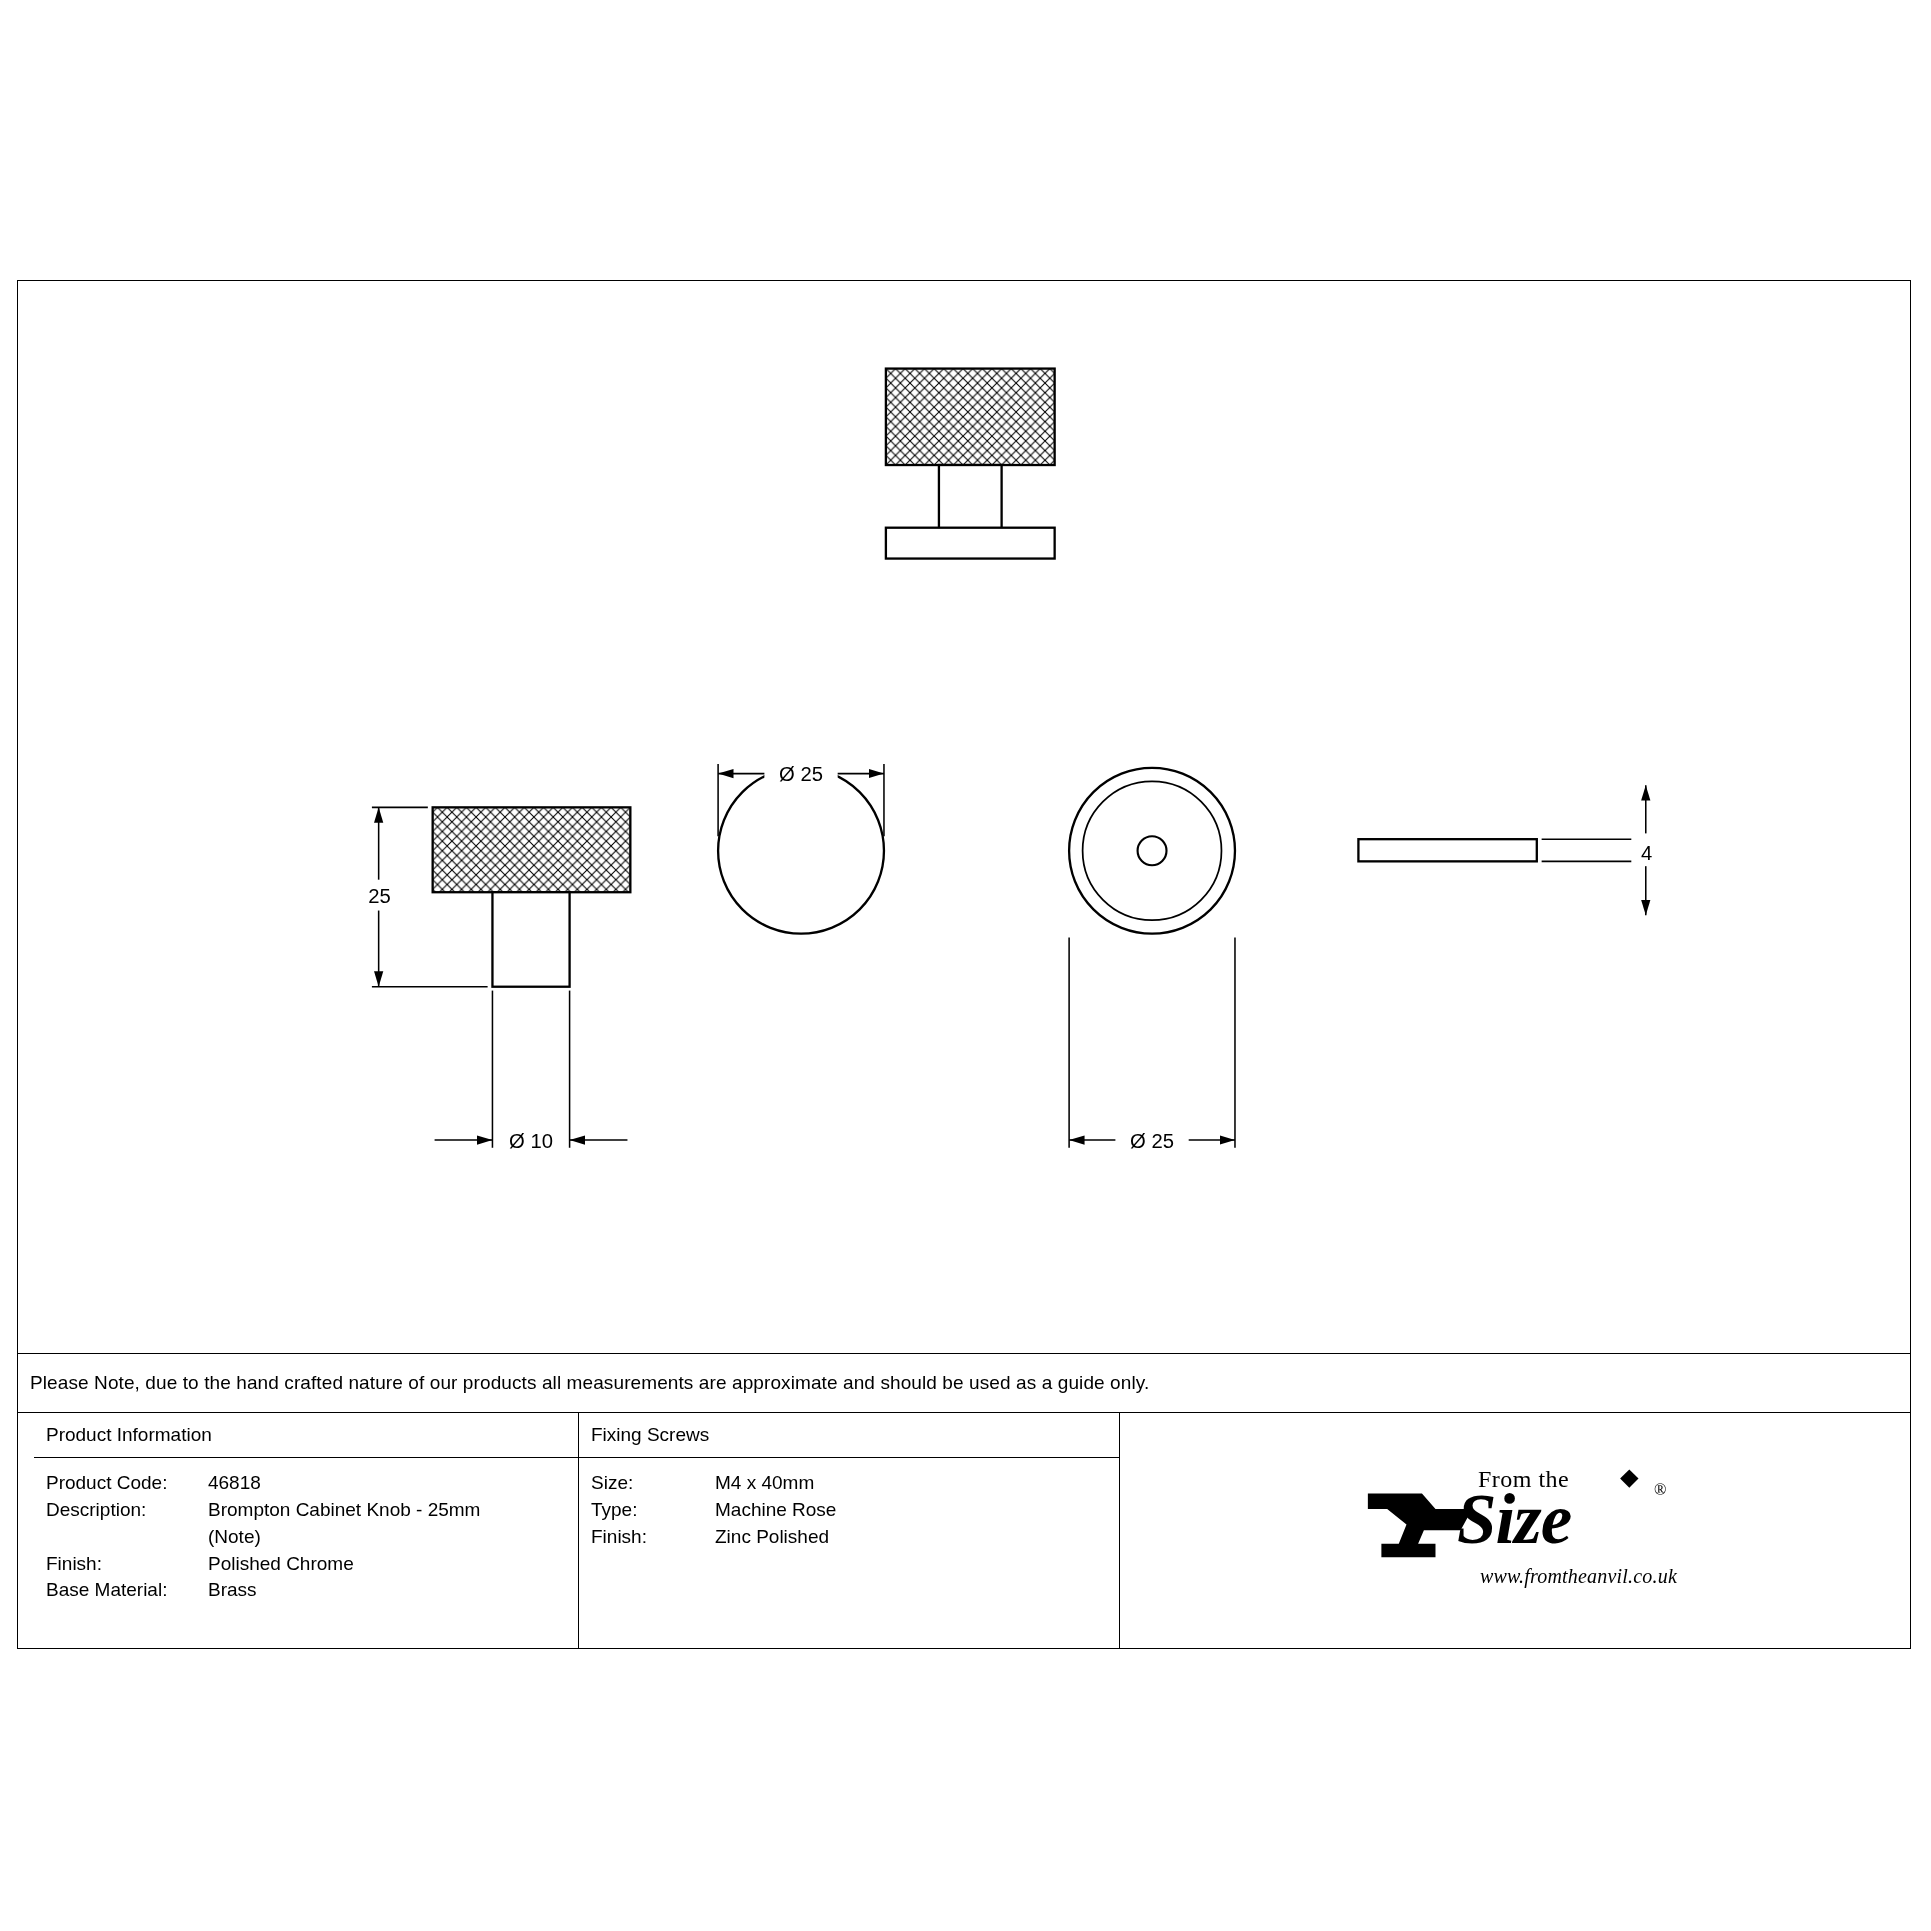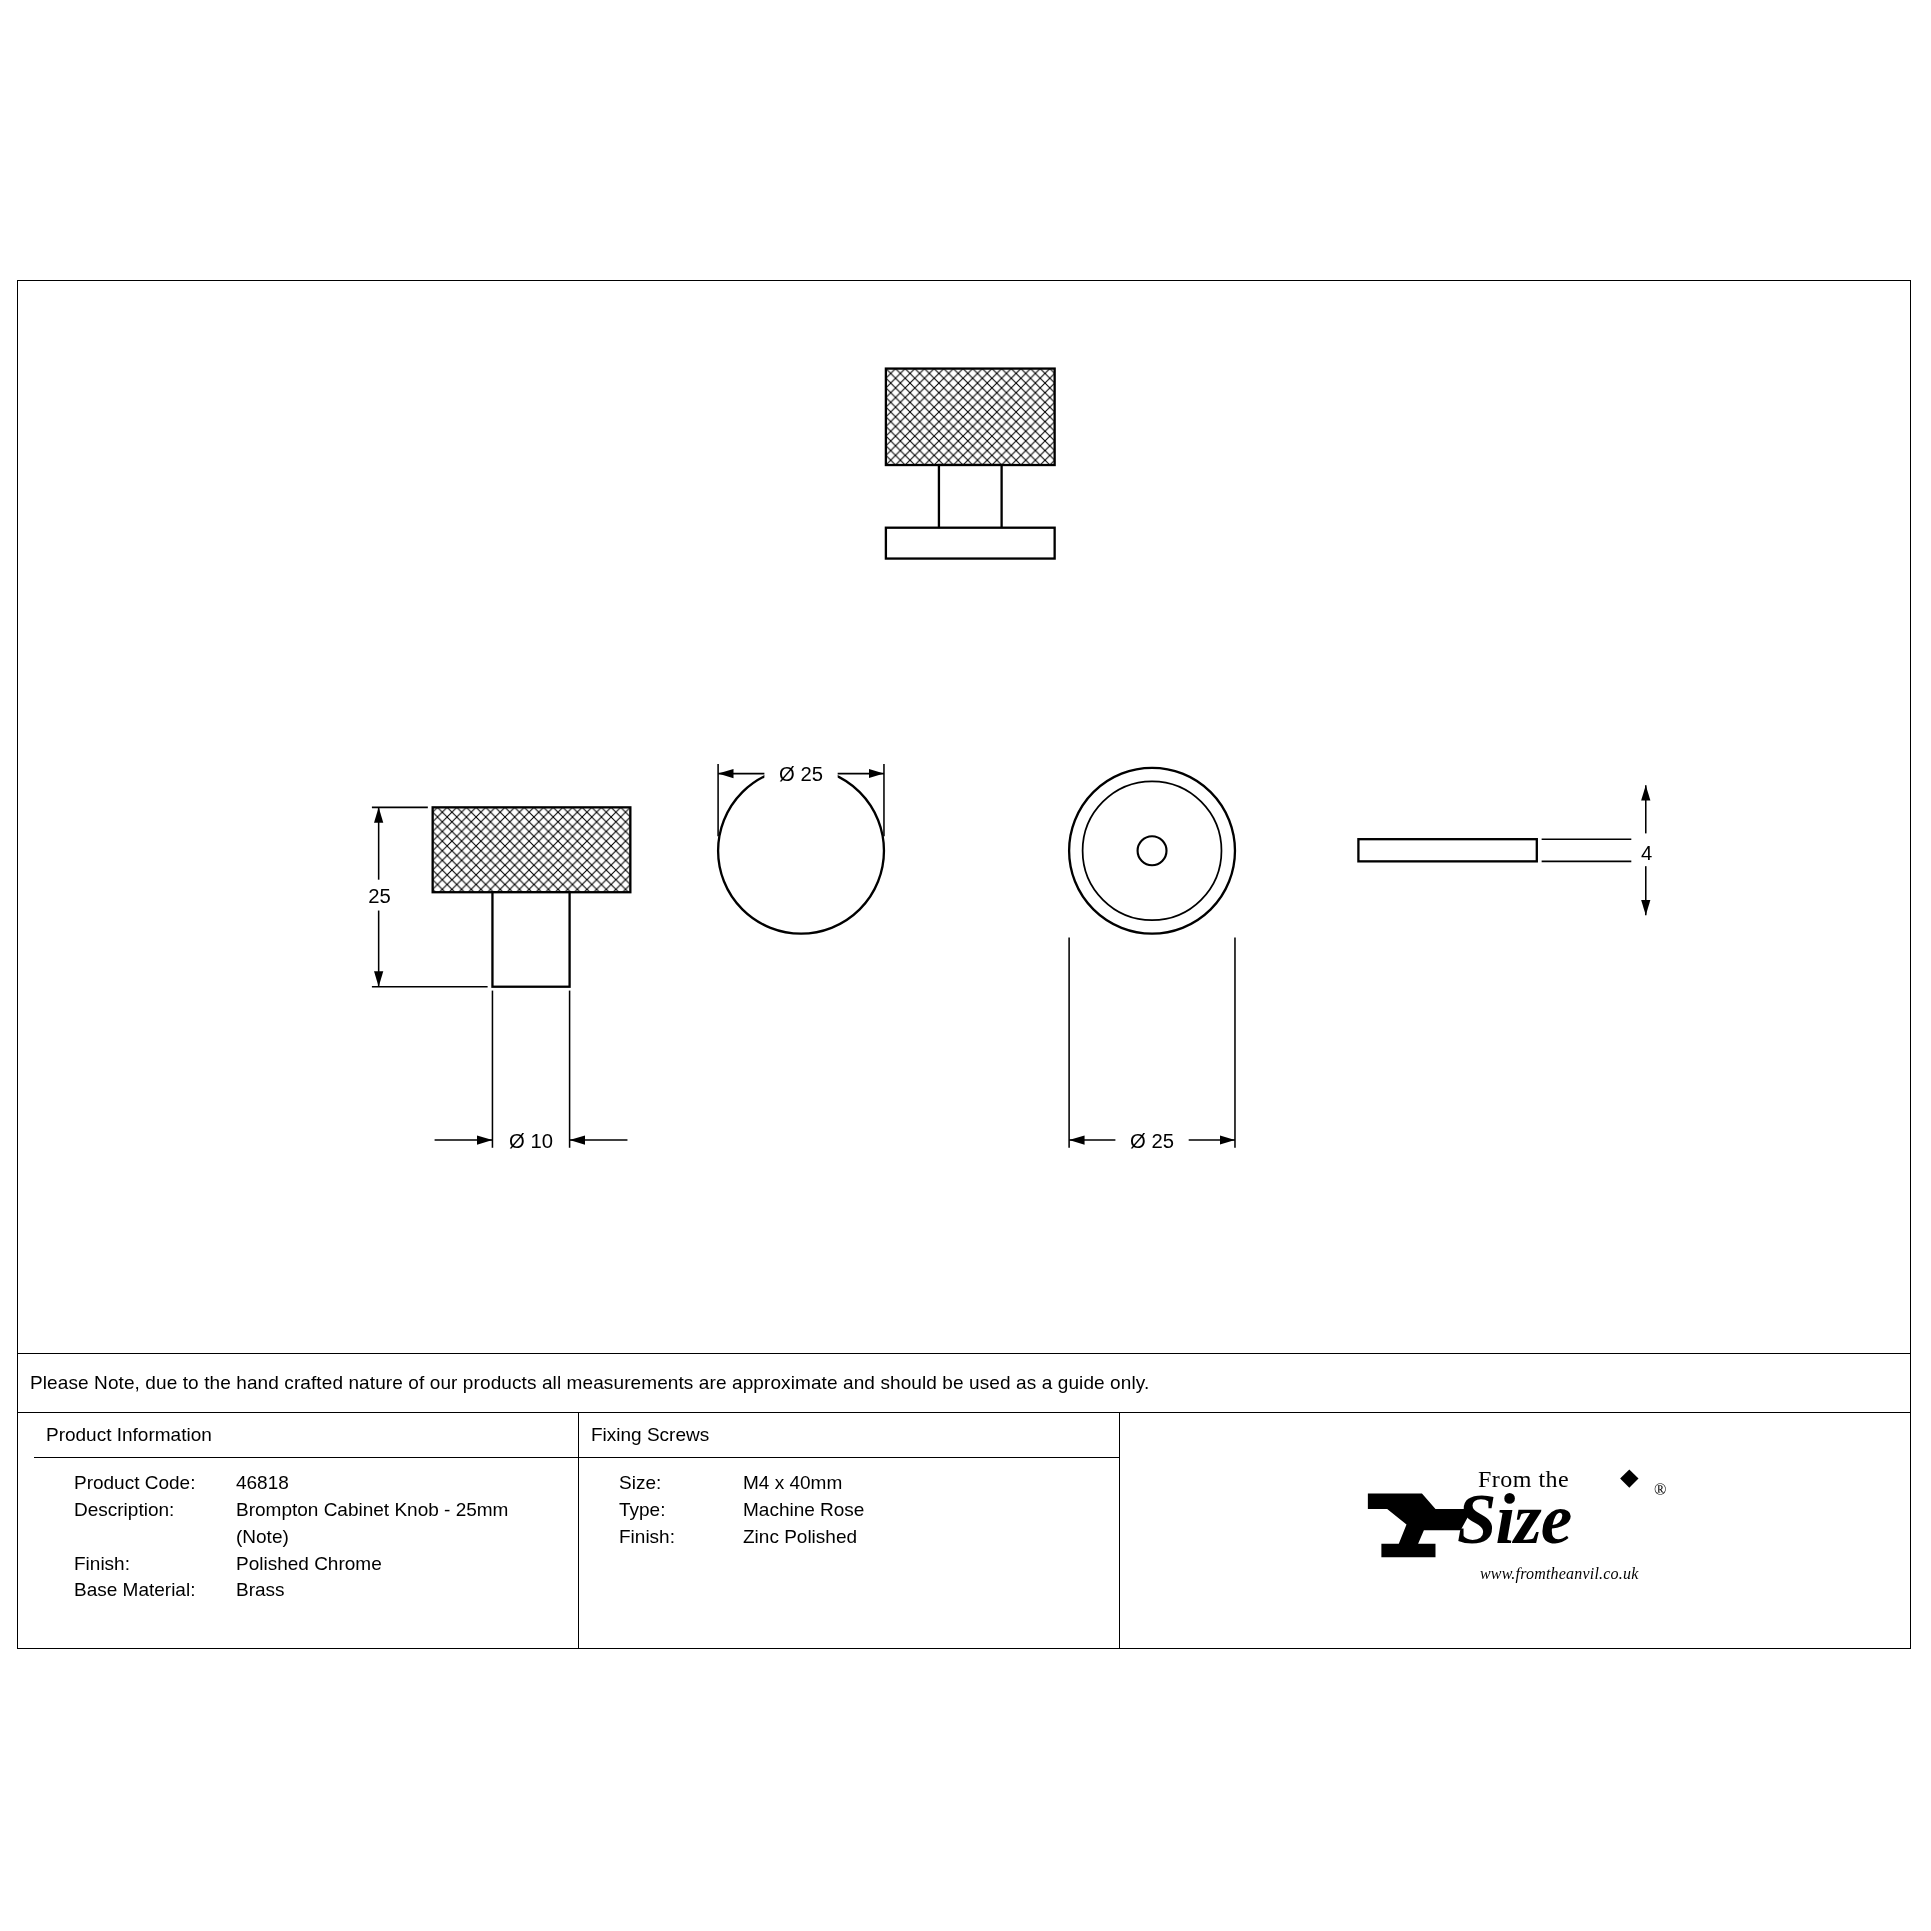--- a/index.html
+++ b/index.html
@@ -81,21 +81,20 @@
     padding-left: 11.6px;
     font-size: 19px;
   }
   .col-body {
     padding: 11.6px 0 0 11.6px;
     font-size: 19px;
     line-height: 1.42;
   }
   .kv {
     display: flex;
-    margin-left: 28px;
   }
   .kv .k { width: 162px; flex: none; }
   .kv .v { flex: 1; }
   .kv-fix .k { width: 124px; }
   .plain-line { }
   .logo-wrap {
     position: absolute;
     left: 0; top: 0; right: 0; bottom: 0;
     display: flex;
     align-items: center;
@@ -132,21 +131,21 @@
     top: 21px;
     font-family: "Liberation Serif", serif;
     font-size: 16.4px;
   }
   .logo-url {
     position: absolute;
     left: 116px;
     top: 106px;
     font-family: "Liberation Serif", serif;
     font-style: italic;
-    font-size: 16px;
+    font-size: 20px;
     letter-spacing: 0.2px;
     white-space: nowrap;
   }
   .logo-diamond {
     position: absolute;
     left: 259px;
     top: 13.5px;
     width: 12.6px;
     height: 12.6px;
     background: #000;

